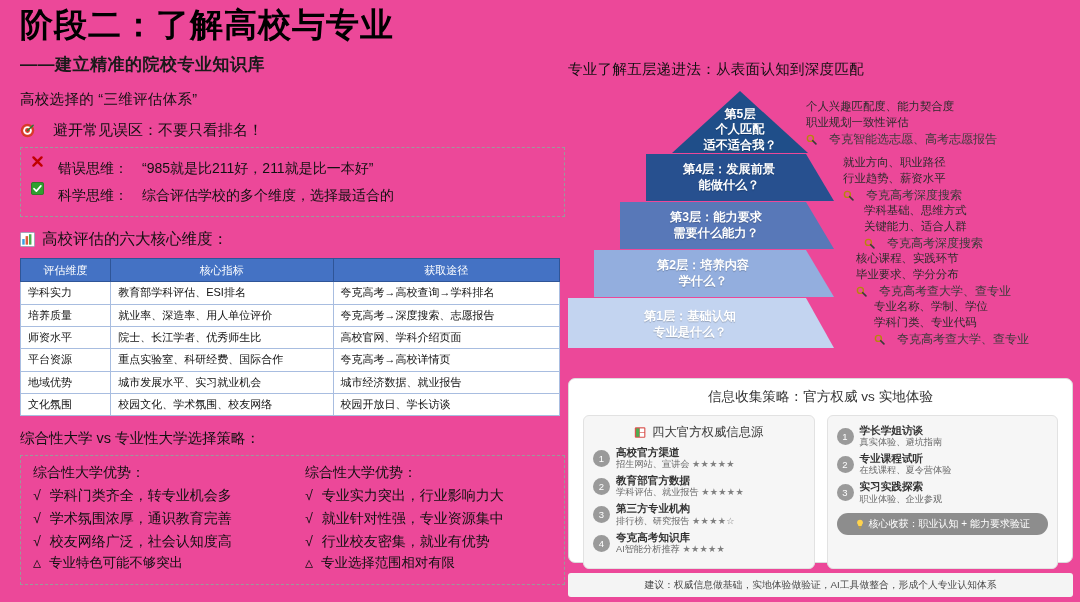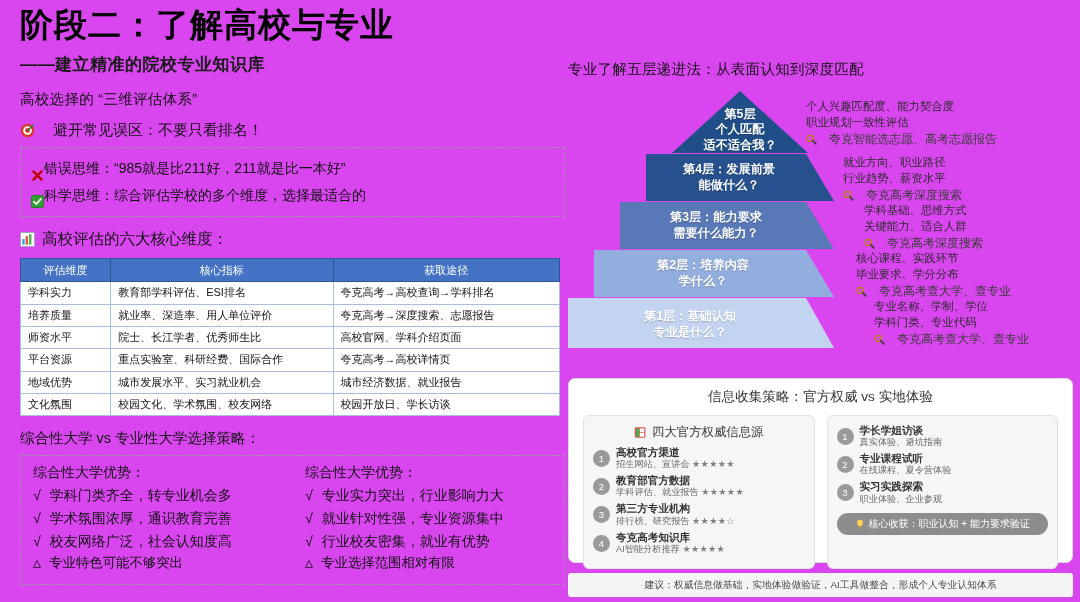--- a/index.html
+++ b/index.html
@@ -2,21 +2,21 @@
 <html lang="zh"><head>
 <meta charset="utf-8">
 <style>
   * { box-sizing: border-box; margin: 0; padding: 0; }
   html, body {
     width: 1080px; height: 602px;
     background: #ffffff;
     font-family: "Liberation Sans", "DejaVu Sans", sans-serif;
     overflow: hidden;
   }
-  #slide { position: relative; width: 1080px; height: 602px; background: #d946ef; }
+  #slide { position: relative; width: 1080px; height: 602px; background: #ec4899; }
 
   
   .left-col { position: absolute; left: 20px; top: 6px; width: 545px; }
 
   .slide-title {
     font-size: 33px; font-weight: bold; color: #000;
     letter-spacing: 1px; line-height: 1.15; white-space: nowrap;
   }
   .slide-subtitle {
     font-size: 17px; font-weight: bold; color: #1a1a1a;
@@ -30,21 +30,21 @@
     display: flex; align-items: center; gap: 18px;
     font-size: 15px; color: #111; margin-top: 12px; font-weight: 500;
   }
 
   .dashed-box {
     border: 1.4px dashed #9a9a9a;
     margin-top: 7px;
     padding: 7px 10px 8px 10px;
   }
   .dash-row {
-    display: flex; align-items: flex-end; gap: 0;
+    display: flex; align-items: flex-start; gap: 14px;
     font-size: 14px; color: #111; line-height: 1.9;
     white-space: nowrap;
   }
 
   .six-dim-head {
     display: flex; align-items: center; gap: 7px;
     font-size: 15.5px; color: #111; margin-top: 12px; font-weight: 500;
   }
 
   table.dims {

